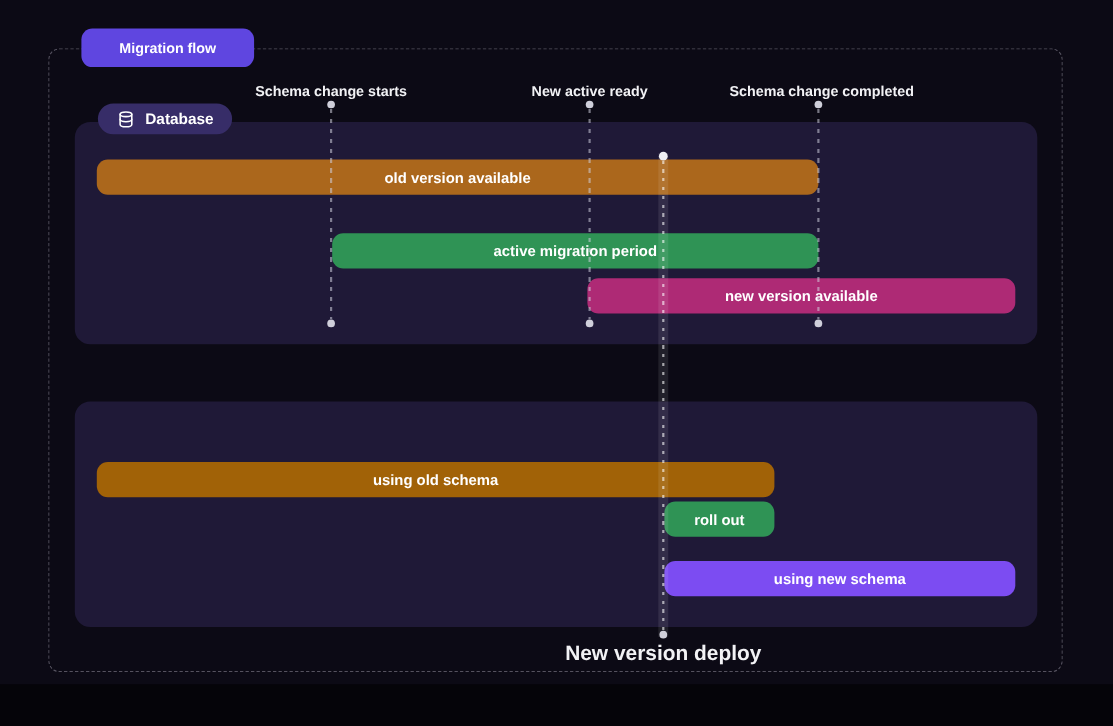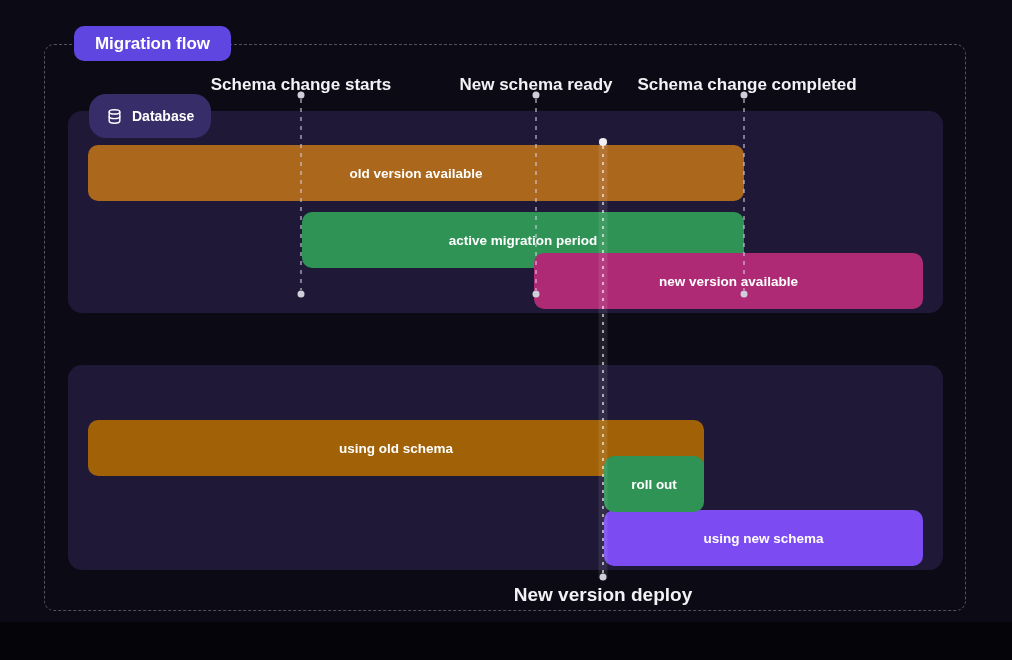--- a/index.html
+++ b/index.html
@@ -9,53 +9,53 @@
     font-family:"Liberation Sans", sans-serif;
   }
   .outer-border {
     position:absolute; left:44px; top:44px; width:920px; height:565px;
     border:1.5px dashed #55525f; border-radius:10px; z-index:0;
   }
   .title-badge {
     position:absolute; left:74px; top:26px; width:157px; height:35px;
     background:#5f46e0; border-radius:10px; z-index:5;
     display:flex; align-items:center; justify-content:center;
-    color:#ffffff; font-weight:bold; font-size:17px;
+    color:#ffffff; font-weight:bold; font-size:13px;
   }
   .panel {
     position:absolute; left:68px; width:875px;
     background:#1f1937; border-radius:14px; z-index:1;
   }
   .panel-db  { top:111px; height:202px; }
   .panel-app { top:365px; height:205px; }
 
   .badge {
     position:absolute; display:flex; align-items:center; gap:9px;
     border-radius:17px; padding:0 17px; z-index:4;
     color:#ffffff; font-weight:bold; font-size:14px;
   }
-  .badge-db  { left:89px; top:94px;  height:44px; background:#372d68; }
+  .badge-db  { left:89px; top:94px;  height:28px; background:#372d68; }
   .badge-app { left:88px; top:347px; height:35px; background:#2c2456; }
   .badge svg { display:block; }
 
   .bar {
-    position:absolute; height:56px; border-radius:10px; z-index:2;
+    position:absolute; height:32px; border-radius:10px; z-index:2;
     display:flex; align-items:center; justify-content:center;
     color:#ffffff; font-weight:bold; font-size:13.5px;
   }
   .bar-old       { left:88px;  top:145px; width:656px; background:#ab671c; }
   .bar-mig       { left:302px; top:199px; width:442px; background:#2f9355;margin-top:13px; }
   .bar-newver    { left:534px; top:253px; width:389px; background:#ae2a75; }
   .bar-oldschema { left:88px;  top:420px; width:616px; background:#a16207; }
   .bar-rollout   { left:604px; top:456px; width:100px; background:#2f9355; }
   .bar-newschema { left:604px; top:510px; width:319px; background:#7c4cf2; }
 
   .ms-label {
     position:absolute; top:75px; transform:translateX(-50%); z-index:3;
-    color:#f2f2f5; font-weight:bold; font-size:17px; white-space:nowrap;
+    color:#f2f2f5; font-weight:bold; font-size:13px; white-space:nowrap;
   }
   .ms-line {
     position:absolute; top:99px; height:191px; width:2px; z-index:3;
     transform:translateX(-50%);
     background:repeating-linear-gradient(to bottom, rgba(208,208,222,0.55) 0 4px, transparent 4px 9px);
   }
   .dot {
     position:absolute; width:7px; height:7px; border-radius:50%;
     background:#cfcfda; transform:translate(-50%,-50%); z-index:3;
   }
@@ -112,21 +112,21 @@
   </div>
   <div class="bar bar-rollout">
     <span>roll out</span>
   </div>
 
   <div class="ms-label" style="left:301px">Schema change starts</div>
   <div class="dot" style="left:301px; top:95px"></div>
   <div class="ms-line" style="left:301px"></div>
   <div class="dot" style="left:301px; top:294px"></div>
 
-  <div class="ms-label" style="left:536px">New schema ready</div>
+  <div class="ms-label" style="left:536px">New active ready</div>
   <div class="dot" style="left:536px; top:95px"></div>
   <div class="ms-line" style="left:536px"></div>
   <div class="dot" style="left:536px; top:294px"></div>
 
   <div class="ms-label" style="left:747px">Schema change completed</div>
   <div class="dot" style="left:744px; top:95px"></div>
   <div class="ms-line" style="left:744px"></div>
   <div class="dot" style="left:744px; top:294px"></div>
 
   <div class="deploy-glow"></div>

